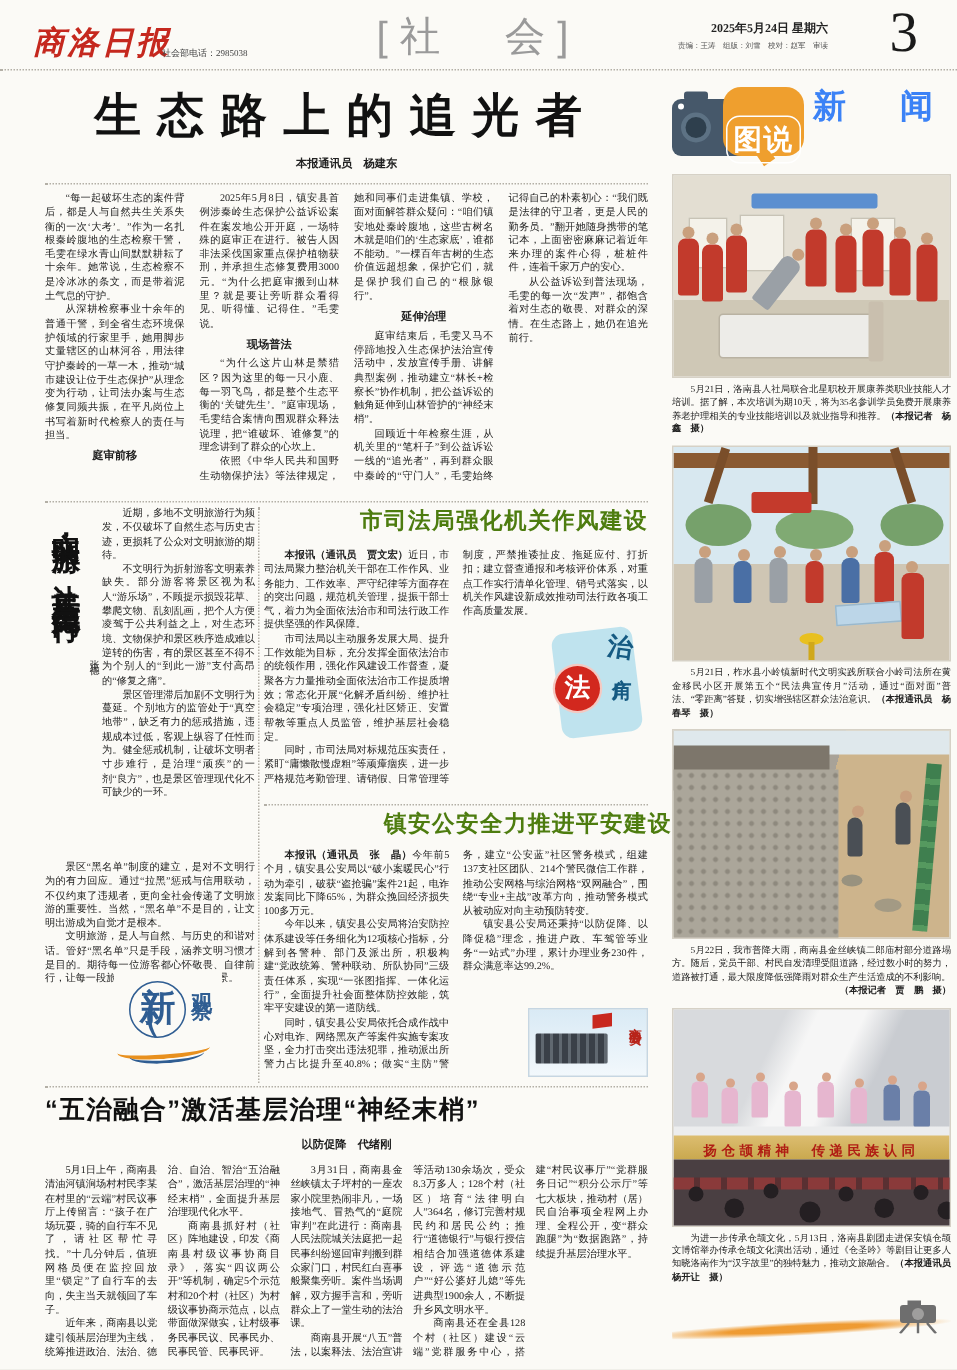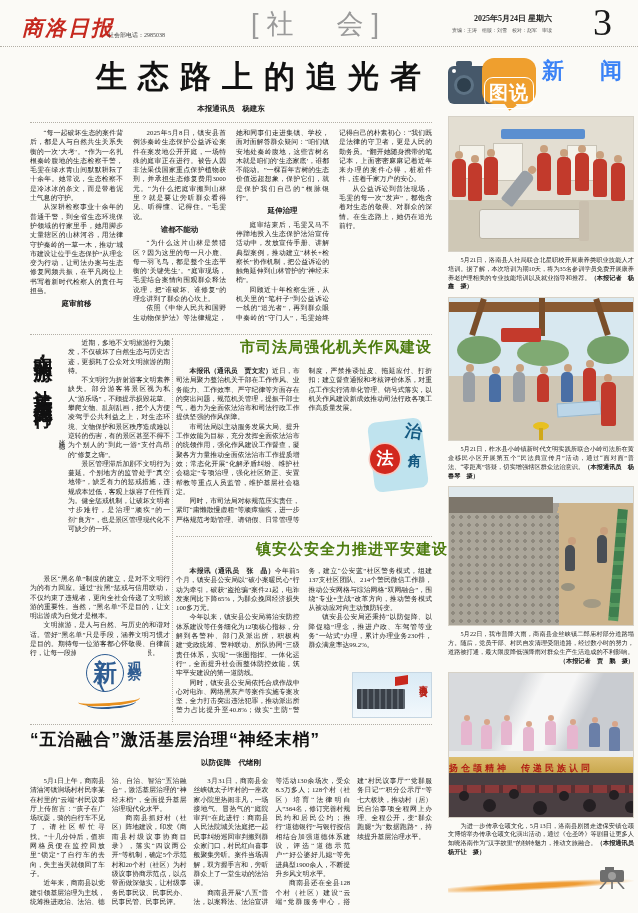--- a/index.html
+++ b/index.html
@@ -12,21 +12,21 @@
 
 
 .masthead{position:absolute;left:22px;top:14px;font-size:21px;font-weight:bold;font-style:italic;color:#c5281e;letter-spacing:2px}
 .dept-phone{position:absolute;left:108px;top:31px;font-size:6px;color:#444}
 .section-title{position:absolute;left:0;right:0;top:6px;text-align:center;font-size:27px;color:#9a9a9a;letter-spacing:8px;font-weight:400}
 .pub-date{position:absolute;right:86px;top:13px;font-size:8px;color:#222;text-align:right;font-weight:bold}
 .staff-line{position:absolute;right:86px;top:27px;font-size:5px;color:#555}
 .page-num{position:absolute;right:26px;top:0;font-size:38px;color:#1a1a1a}
 
 
-.lead-title{position:absolute;left:30px;top:56px;width:402px;text-align:right;font-size:31px;font-weight:bold;letter-spacing:11px;color:#111}
+.lead-title{position:absolute;left:30px;top:56px;width:402px;text-align:center;font-size:31px;font-weight:bold;letter-spacing:11px;color:#111}
 .lead-byline{position:absolute;left:30px;top:104px;width:402px;text-align:center;font-size:7.5px;font-weight:bold;color:#222}
 .body-cols{font-size:6.8px;line-height:9.3px;text-align:justify;color:#222;overflow:hidden;column-fill:auto}
 .body-cols p{text-indent:2em;margin:0}
 .body-cols .subhead{font-family:"Liberation Sans",sans-serif;font-weight:bold;text-align:center;text-indent:0;font-size:7.5px;margin:4px 0;break-inside:avoid}
 .lead-body{position:absolute;left:30px;top:128px;width:402px;height:202px;column-count:4;column-gap:10px}
 
 
 .wenming{position:absolute;left:30px;top:338px;width:140px;height:384px}
 .wm-title{position:absolute;left:0;top:2px;height:260px;writing-mode:vertical-rl;font-size:19px;font-weight:bold;letter-spacing:3px;color:#111}
 .wm-author{position:absolute;left:27px;top:96px;writing-mode:vertical-rl;font-size:6.5px;color:#333;letter-spacing:2px}
@@ -87,21 +87,21 @@
 .pn.g{background:#9aa0a6}.pn.d{background:#4a4f55}.pn.b{background:#4a6fa5}
 .dn{position:absolute;width:11px;height:24px;background:#e6b6cf;border-radius:4px 4px 1px 1px}
 .dn::before{content:"";position:absolute;top:-6px;left:2.5px;width:6px;height:6px;border-radius:50%;background:#d8a58a}
 .dn.blue{background:#6a7fa8}
 .hd{position:absolute;width:10px;height:10px;border-radius:50%;background:#241f22}
 .ph1{height:136px;background:linear-gradient(#e3ded2 0 62%,#cfc8b6 62% 100%)}
 .ph2{height:144px;background:linear-gradient(#d8e8f0 0 55%,#cfc6b4 55% 100%)}
 .ph3{height:140px;background:linear-gradient(105deg,#a8a298 0 52%,#cdb48c 52% 100%)}
 .ph4{height:146px;background:#ecedee}
 .shape{position:absolute}
-.banner-strip{position:absolute;left:0;width:100%;height:16px;background:linear-gradient(#dcbd70,#c9a84e);}
+.banner-strip{position:absolute;left:0;width:100%;height:16px;background:linear-gradient(#dcbd70,#c9a84e);text-align:center}
 .banner-strip span{font-size:9px;font-weight:bold;color:#b01e14;letter-spacing:3px;line-height:16px}
 .cam-illus{position:relative;height:32px;margin-top:4px}
 .cam-swoosh{position:absolute;left:0;top:18px;width:186px;height:9px;background:radial-gradient(ellipse at 45% 50%,rgba(238,150,40,.95) 0 32%,rgba(238,150,40,0) 72%);transform:rotate(-3deg)}
 .cam-svg{position:absolute;right:6px;top:0}
 </style>
 </head>
 <body>
 
 <div class="page">
 
@@ -117,21 +117,21 @@
 
   <div>
     <div class="lead-title">生态路上的追光者</div>
     <div class="lead-byline">本报通讯员　杨建东</div>
     <div class="dotted-h" style="left:30px;top:122px;width:402px"></div>
     <div class="lead-body body-cols">
       <p>“每一起破坏生态的案件背后，都是人与自然共生关系失衡的一次‘大考’。”作为一名扎根秦岭腹地的生态检察干警，毛雯在绿水青山间默默耕耘了十余年。她常说，生态检察不是冷冰冰的条文，而是带着泥土气息的守护。</p>
       <p>从深耕检察事业十余年的普通干警，到全省生态环境保护领域的行家里手，她用脚步丈量辖区的山林河谷，用法律守护秦岭的一草一木，推动“城市建设让位于生态保护”从理念变为行动，让司法办案与生态修复同频共振，在平凡岗位上书写着新时代检察人的责任与担当。</p>
       <div class="subhead">庭审前移</div>
       <p>2025年5月8日，镇安县首例涉秦岭生态保护公益诉讼案件在案发地公开开庭，一场特殊的庭审正在进行。被告人因非法采伐国家重点保护植物获刑，并承担生态修复费用3000元。“为什么把庭审搬到山林里？就是要让旁听群众看得见、听得懂、记得住。”毛雯说。</p>
-      <div class="subhead">谁都不能动</div>
+      <div class="subhead">现场普法</div>
       <p>“为什么这片山林是禁猎区？因为这里的每一只小鹿、每一羽飞鸟，都是整个生态平衡的‘关键先生’。”庭审现场，毛雯结合案情向围观群众释法说理，把“谁破坏、谁修复”的理念讲到了群众的心坎上。</p>
       <p>依照《中华人民共和国野生动物保护法》等法律规定，她和同事们走进集镇、学校，面对面解答群众疑问：“咱们镇安地处秦岭腹地，这些古树名木就是咱们的‘生态家底’，谁都不能动。”一棵百年古树的生态价值远超想象，保护它们，就是保护我们自己的“根脉银行”。</p>
       <div class="subhead">延伸治理</div>
       <p>庭审结束后，毛雯又马不停蹄地投入生态保护法治宣传活动中，发放宣传手册、讲解典型案例，推动建立“林长+检察长”协作机制，把公益诉讼的触角延伸到山林管护的“神经末梢”。</p>
       <p>回顾近十年检察生涯，从机关里的“笔杆子”到公益诉讼一线的“追光者”，再到群众眼中秦岭的“守门人”，毛雯始终记得自己的朴素初心：“我们既是法律的守卫者，更是人民的勤务员。”翻开她随身携带的笔记本，上面密密麻麻记着近年来办理的案件心得，桩桩件件，连着千家万户的安心。</p>
       <p>从公益诉讼到普法现场，毛雯的每一次“发声”，都饱含着对生态的敬畏、对群众的深情。在生态路上，她仍在追光前行。</p>
     </div>
   </div>
 
   <div class="dotted-h" style="left:30px;top:334px;width:402px"></div>

